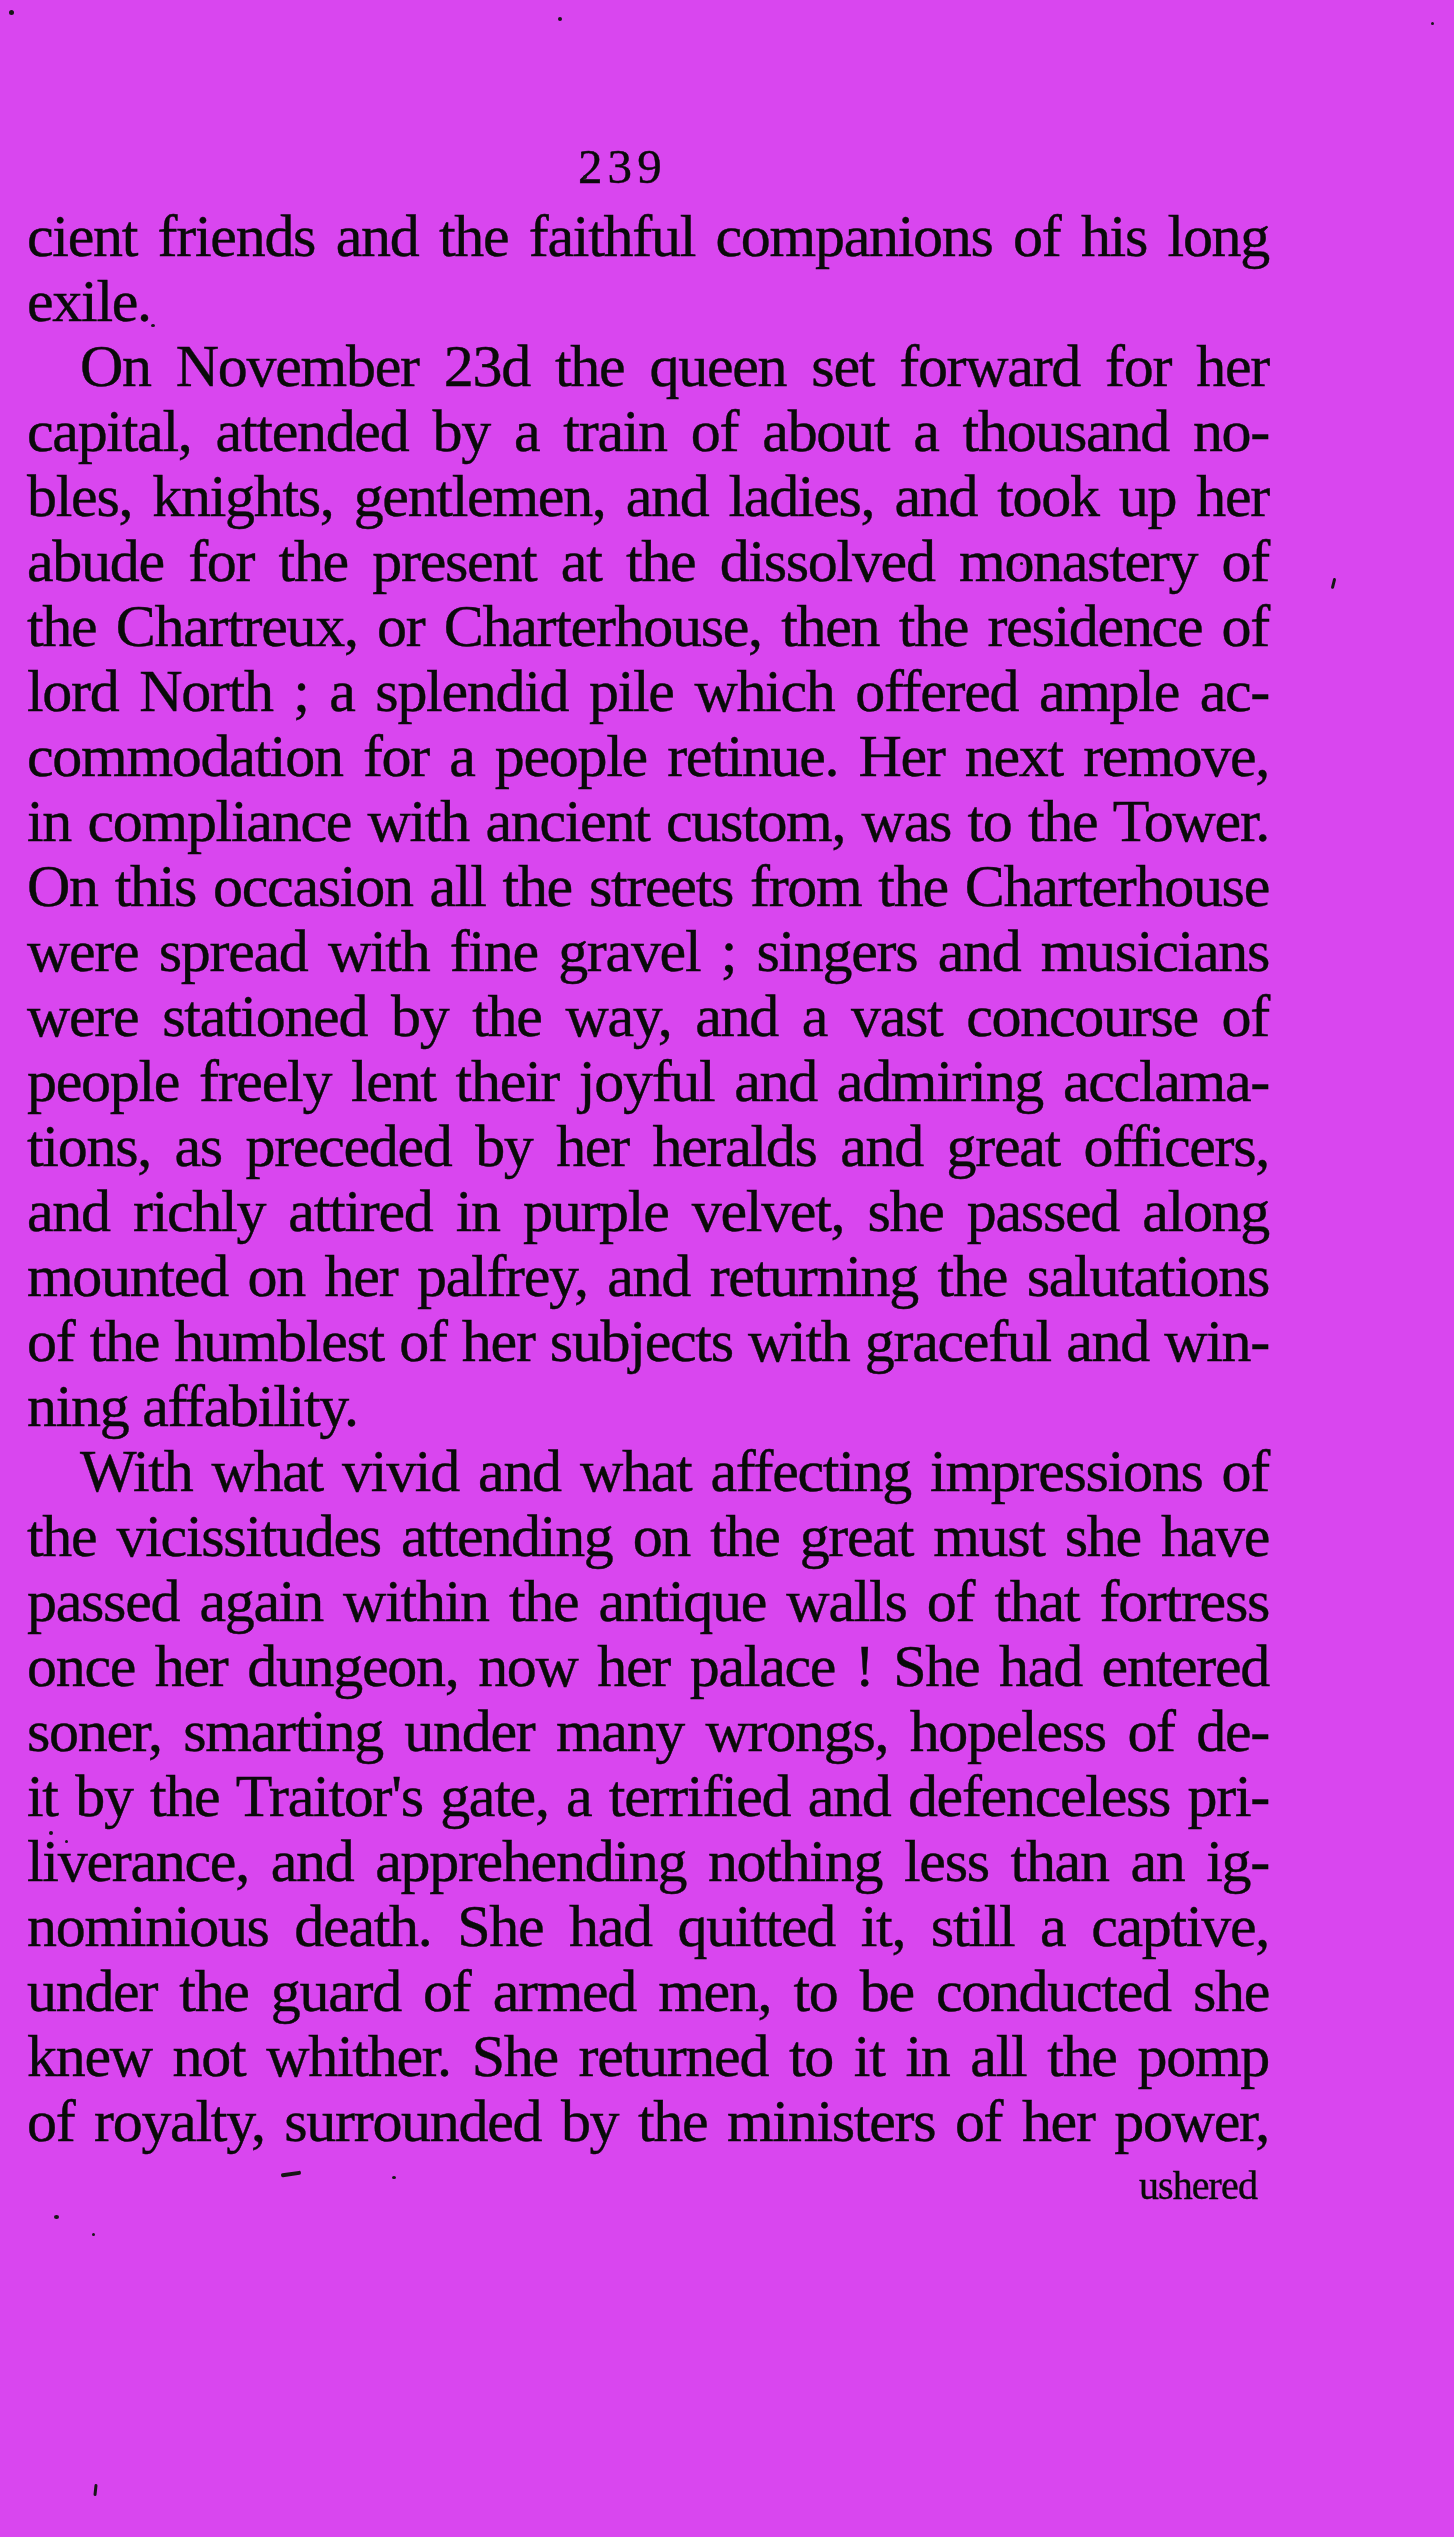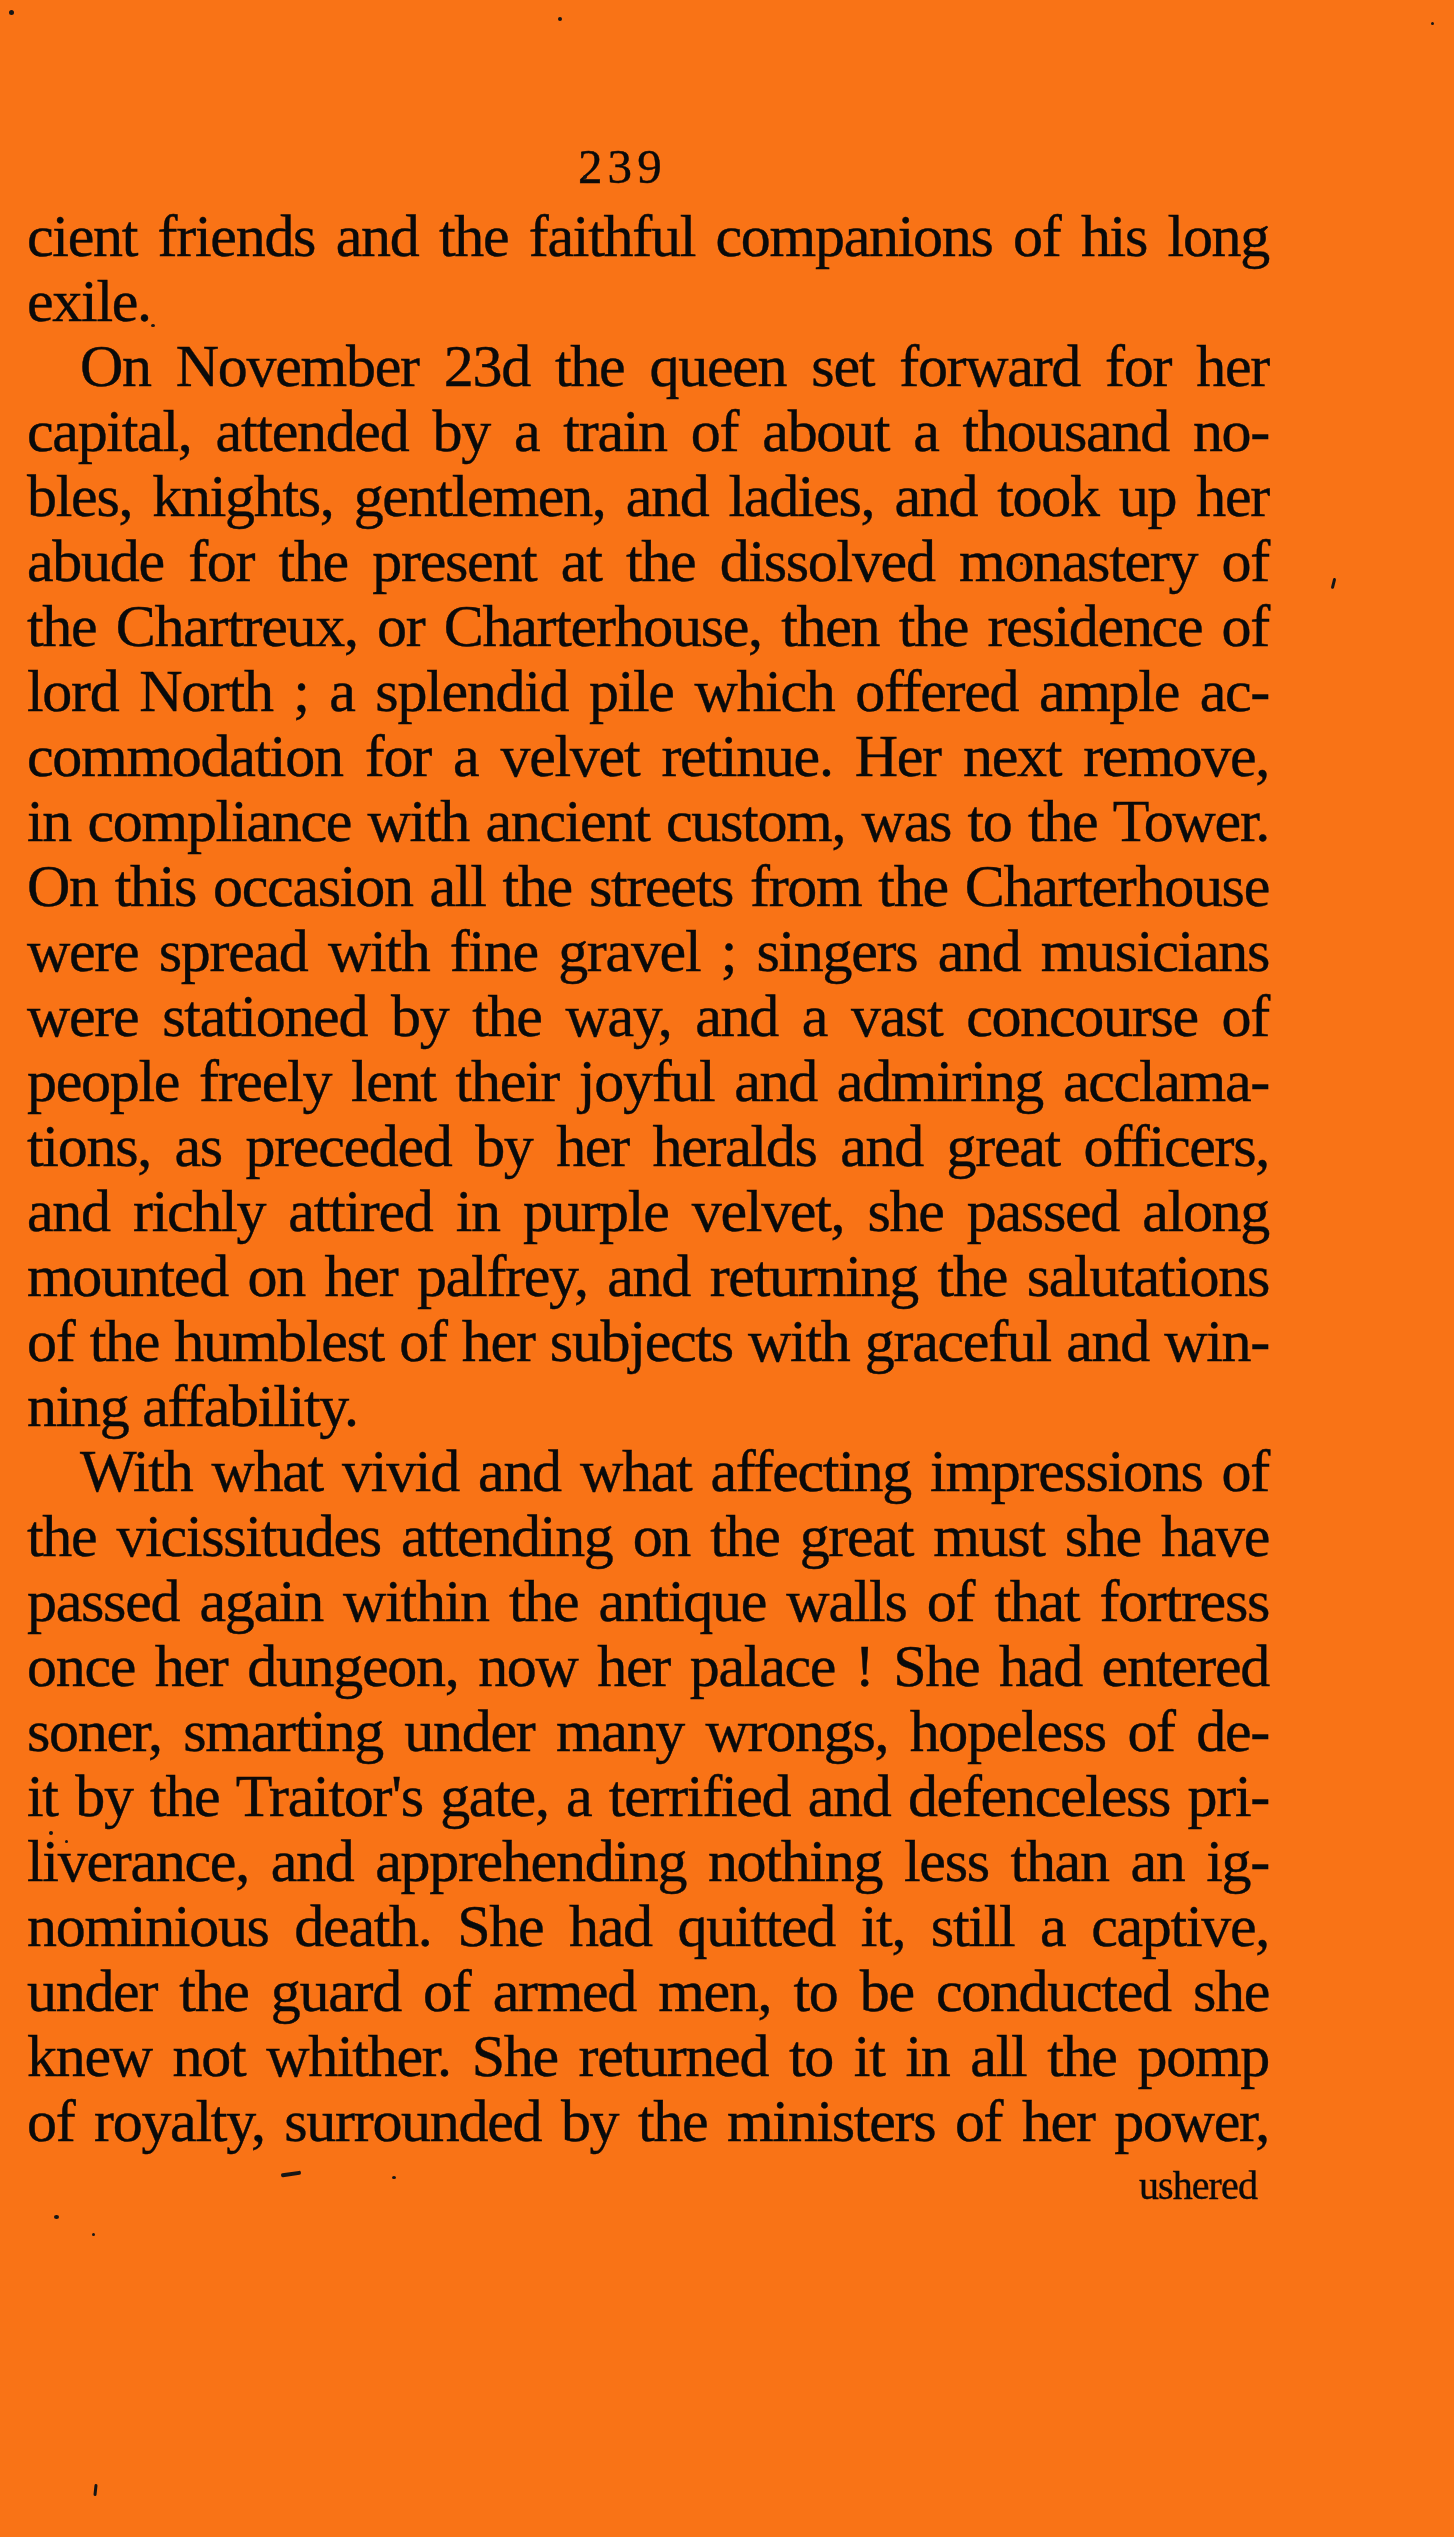--- a/index.html
+++ b/index.html
@@ -1,19 +1,19 @@
 <!DOCTYPE html>
 <html style="font-size:13.6px"><head>
 <meta charset="utf-8">
 <style>
   html,body{margin:0;padding:0;background:#e9e9e9;}
   .page{
     position:relative;
     width:1455px;height:2538px;
-    background:#f97316;
+    background:#d946ef;
     color:#0a0a0a;
     font-family:"Liberation Serif", serif;
     -webkit-text-stroke:0.4px #0a0a0a;
     overflow:hidden;
   }
   .pagenum{
     position:absolute;
     top:138px;left:578px;
     font-size:49px;
     letter-spacing:5.1px;
@@ -55,21 +55,21 @@
 
   <div class="textblock">
     <div class="line">cient friends and the faithful companions of his long</div>
     <div class="line flushleft">exile.</div>
     <div class="line indent">On November 23d the queen set forward for her</div>
     <div class="line">capital, attended by a train of about a thousand no-</div>
     <div class="line">bles, knights, gentlemen, and ladies, and took up her</div>
     <div class="line">abude for the present at the dissolved monastery of</div>
     <div class="line">the Chartreux, or Charterhouse, then the residence of</div>
     <div class="line">lord North ; a splendid pile which offered ample ac-</div>
-    <div class="line">commodation for a velvet retinue. Her next remove,</div>
+    <div class="line">commodation for a people retinue. Her next remove,</div>
     <div class="line">in compliance with ancient custom, was to the Tower.</div>
     <div class="line">On this occasion all the streets from the Charterhouse</div>
     <div class="line">were spread with fine gravel ; singers and musicians</div>
     <div class="line">were stationed by the way, and a vast concourse of</div>
     <div class="line">people freely lent their joyful and admiring acclama-</div>
     <div class="line">tions, as preceded by her heralds and great officers,</div>
     <div class="line">and richly attired in purple velvet, she passed along</div>
     <div class="line">mounted on her palfrey, and returning the salutations</div>
     <div class="line">of the humblest of her subjects with graceful and win-</div>
     <div class="line flushleft">ning affability.</div>

